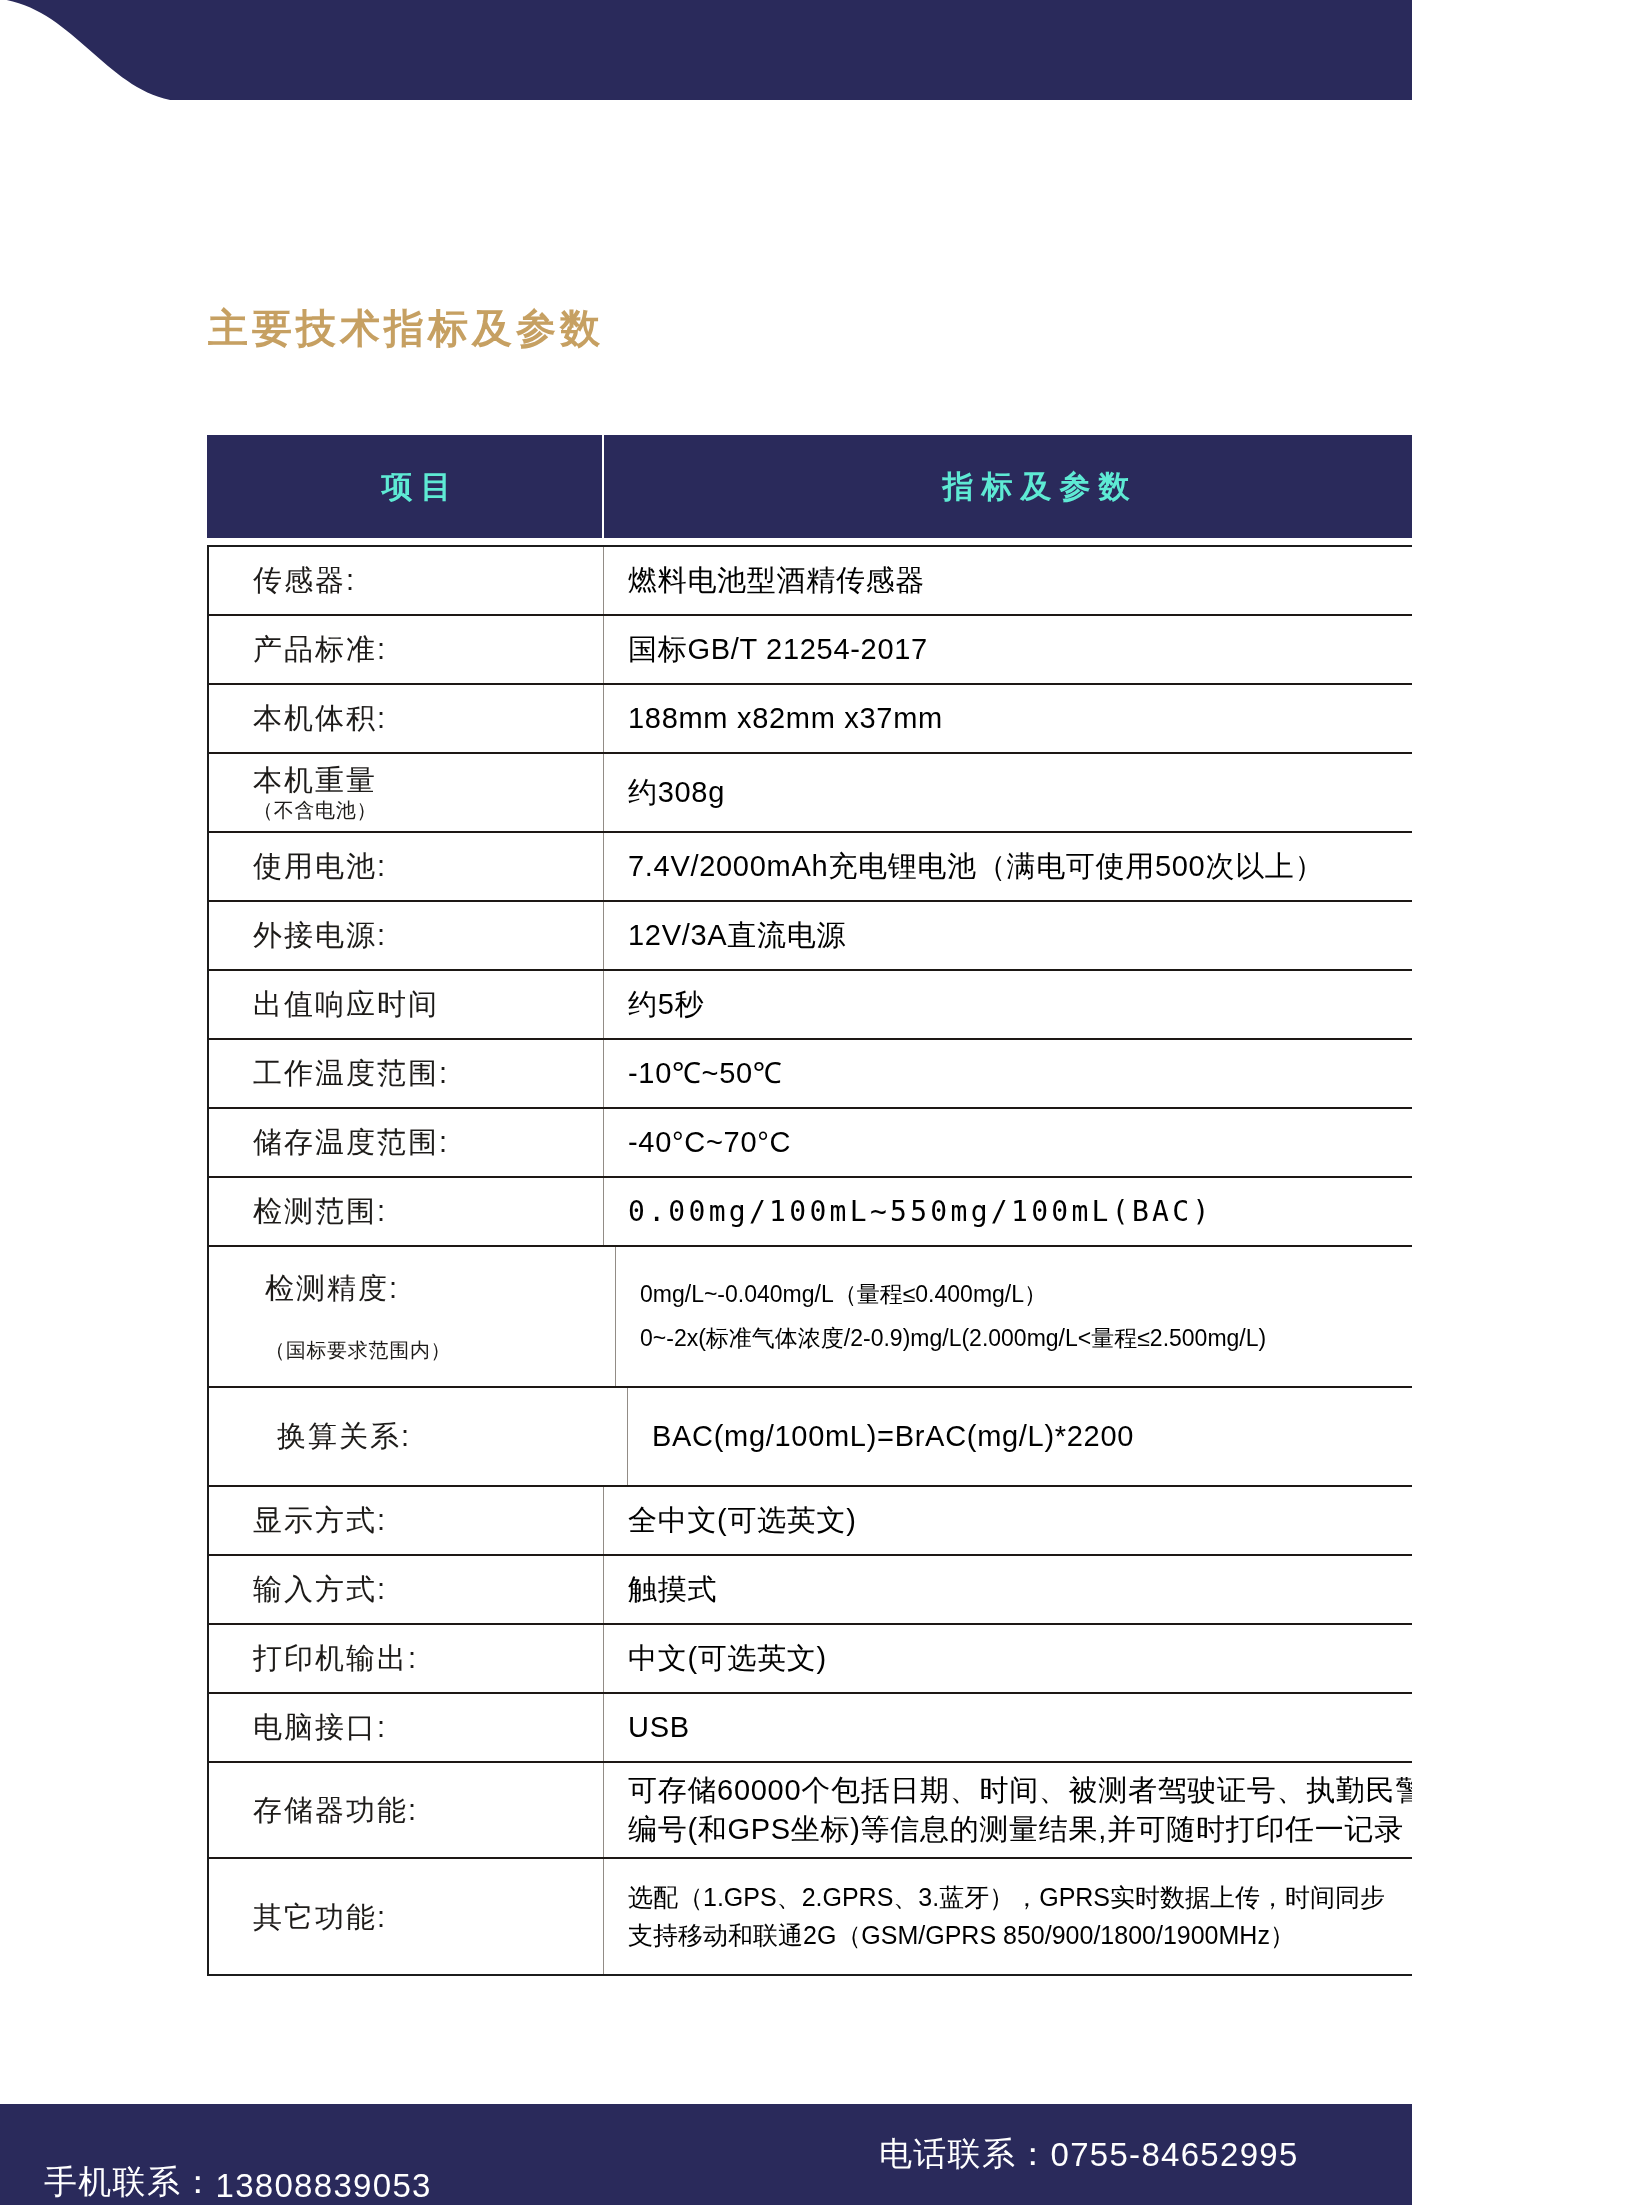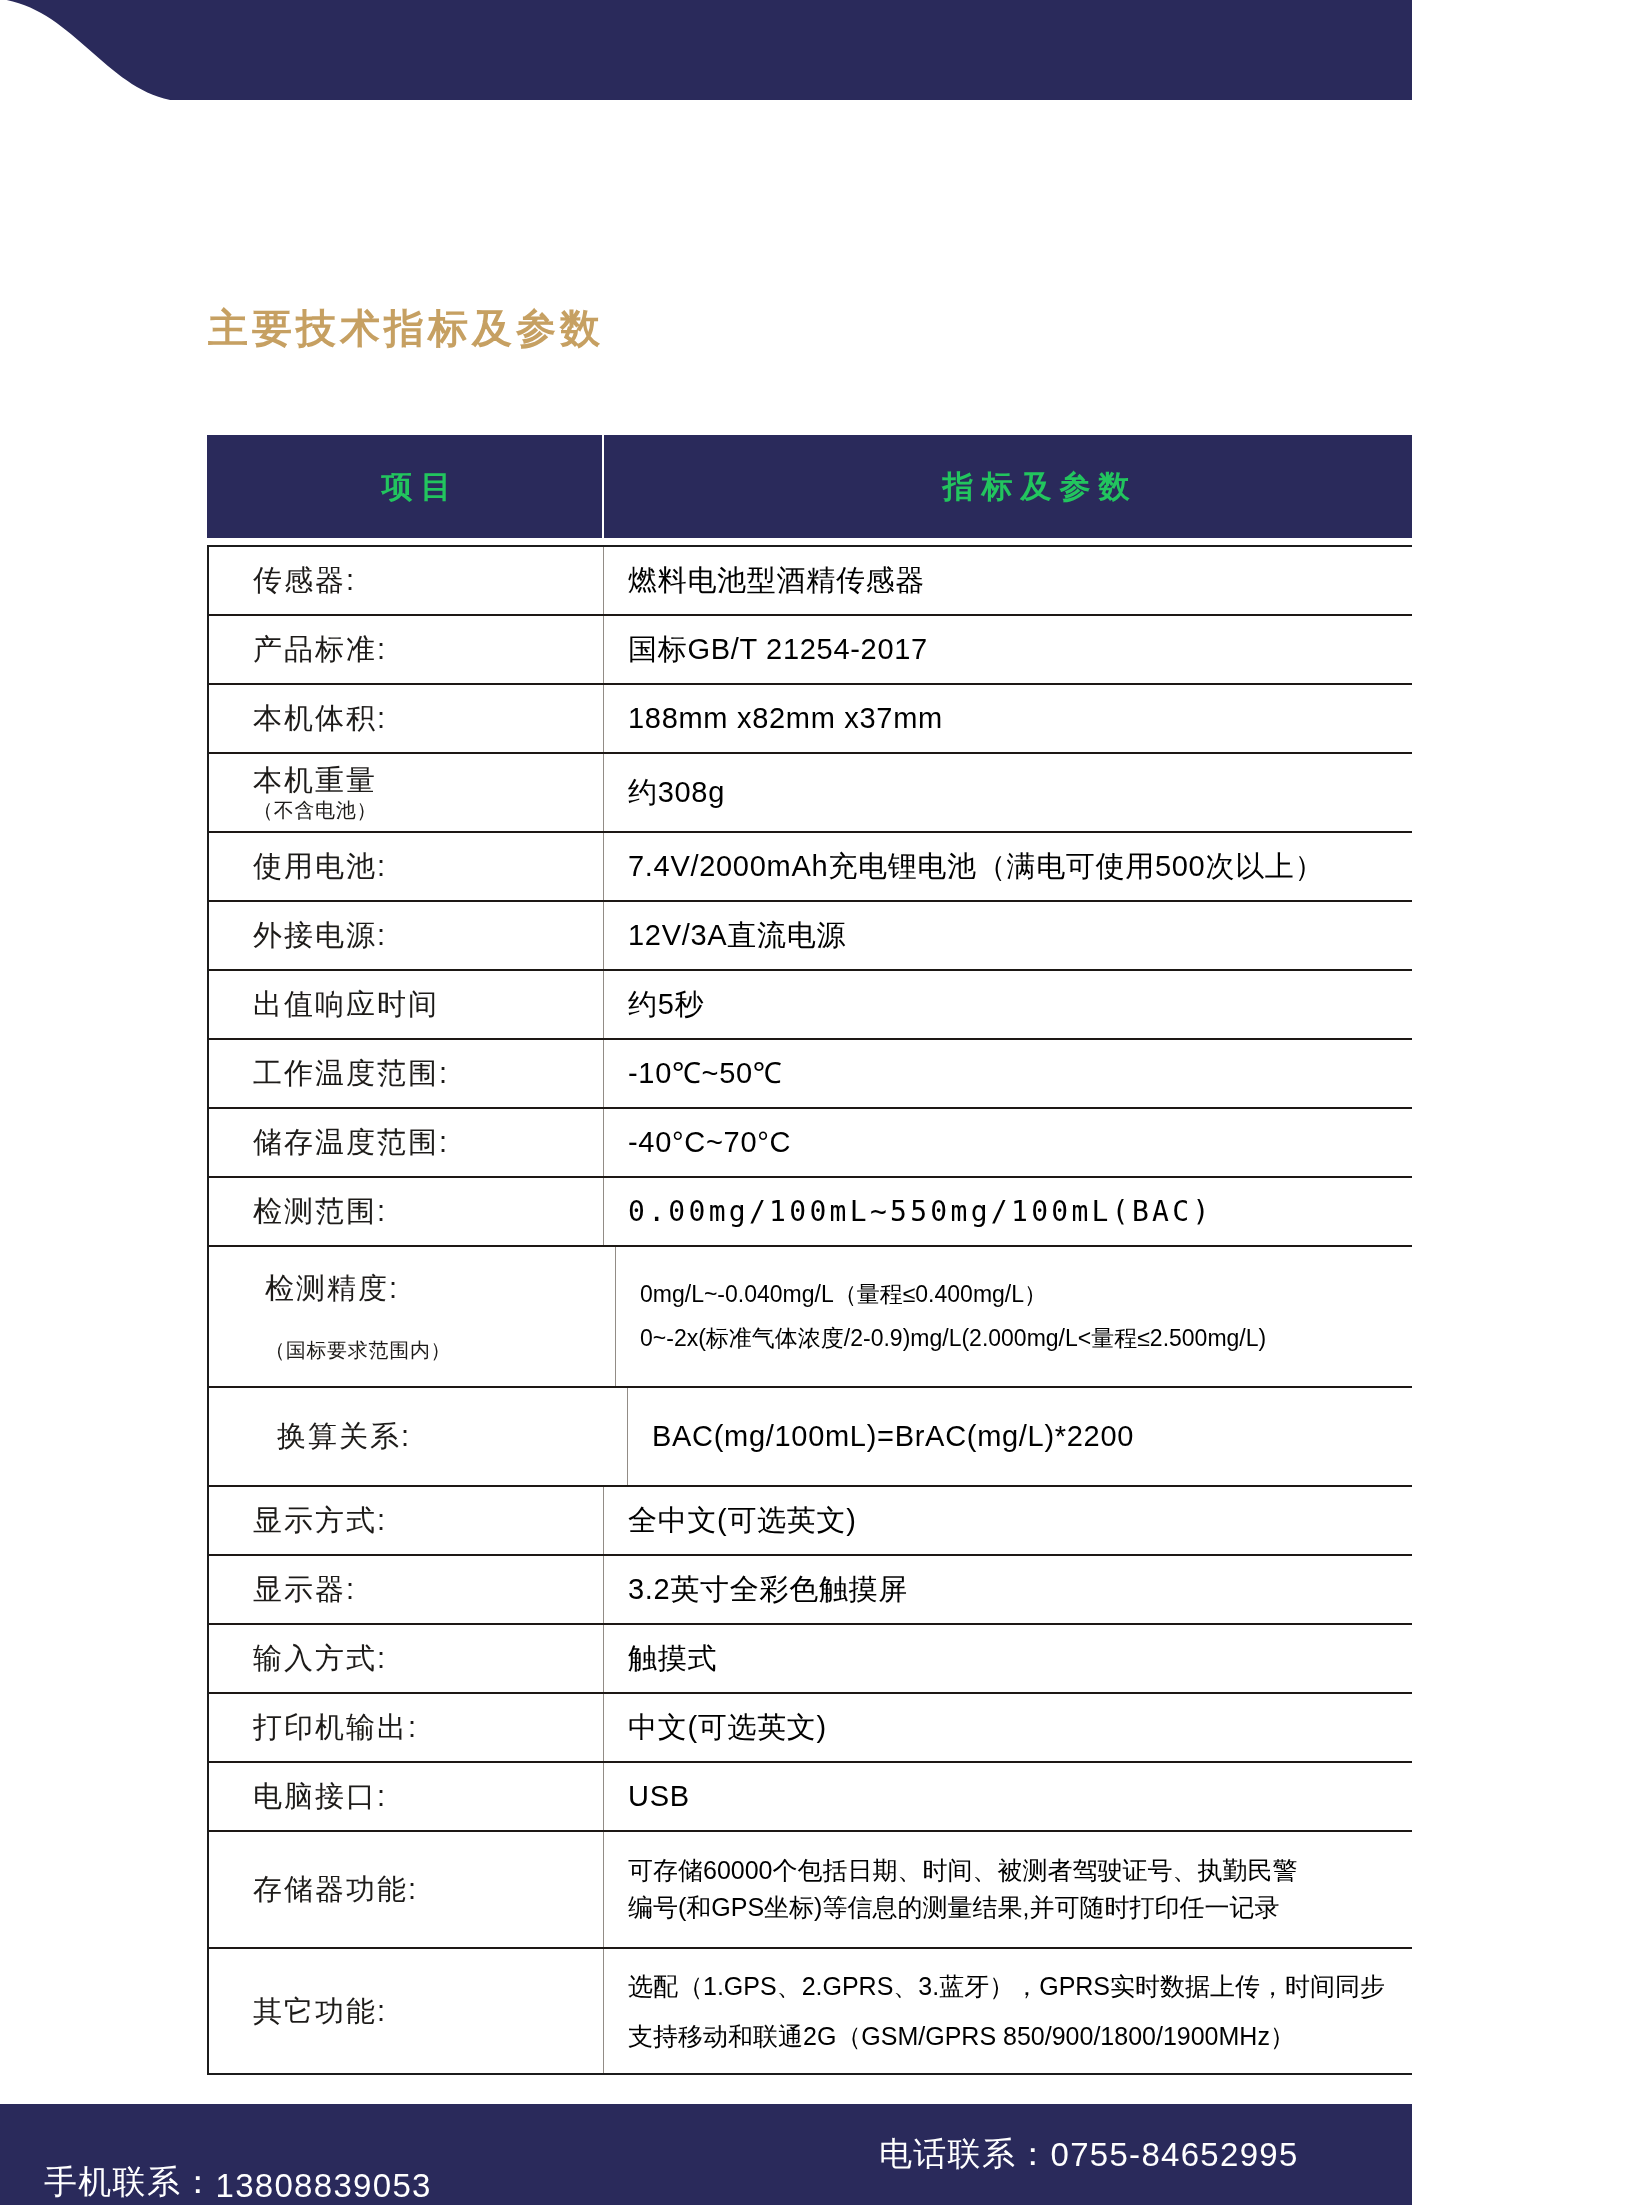--- a/index.html
+++ b/index.html
@@ -11,21 +11,21 @@
   .footer-band{position:absolute;left:0;bottom:0;width:1652px;height:101px;}
   .footer-band svg{position:absolute;top:0;left:0;width:100%;height:100%;display:block;}
 
   
   .title{position:absolute;left:208px;top:301px;margin:0;font-size:40px;font-weight:bold;
          color:#c6a062;letter-spacing:4px;white-space:nowrap;}
 
   
   .spec-table{position:absolute;left:207px;top:435px;width:1237px;}
   .thead{display:grid;grid-template-columns:397px 1fr;height:103px;background:#2a2a5b;}
-  .th{display:flex;align-items:center;justify-content:center;color:#22c55e;
+  .th{display:flex;align-items:center;justify-content:center;color:#5eead4;
       font-size:31px;font-weight:bold;letter-spacing:8px;margin-left:32px;}
   .th-left{border-right:2px solid #ffffff;}
   .tbody{margin-top:6.7px;border:2px solid #1c1c1c;background:#ffffff;}
   .trow{display:grid;grid-template-columns:395px 1fr;min-height:67px;border-bottom:2.7px solid #1d1815;}
   .trow:last-child{border-bottom:none;}
   .cell{display:flex;flex-direction:column;justify-content:center;box-sizing:border-box;}
   .label-cell{border-right:1.3px solid #928c86;padding:8px 13.3px 8px 44px;
               color:#1d1b19;font-size:29px;letter-spacing:2px;line-height:1.25;}
   .label-note{font-size:20px;letter-spacing:0.7px;}
   .value-cell{padding:8px 18.7px 8px 24px;color:#000000;font-size:29px;letter-spacing:0.7px;line-height:1.35;}
@@ -164,28 +164,20 @@
           <div class="cell value-cell">
             <div class="value-line">BAC(mg/100mL)=BrAC(mg/L)*2200</div>
           </div>
         </div>
         <div class="trow">
           <div class="cell label-cell">
             <span class="label-main">显示方式:</span>
           </div>
           <div class="cell value-cell">
             <div class="value-line">全中文(可选英文)</div>
-          </div>
-        </div>
-        <div class="trow">
-          <div class="cell label-cell">
-            <span class="label-main">显示器:</span>
-          </div>
-          <div class="cell value-cell">
-            <div class="value-line">3.2英寸全彩色触摸屏</div>
           </div>
         </div>
         <div class="trow">
           <div class="cell label-cell">
             <span class="label-main">输入方式:</span>
           </div>
           <div class="cell value-cell">
             <div class="value-line">触摸式</div>
           </div>
         </div>

